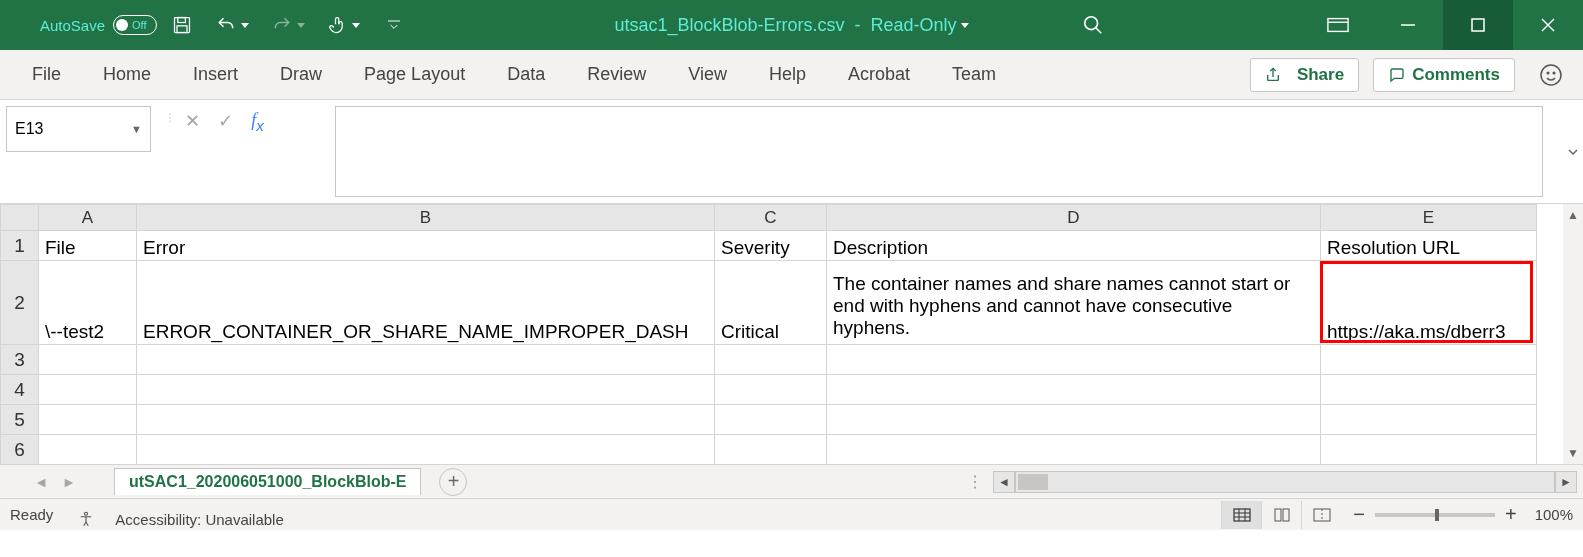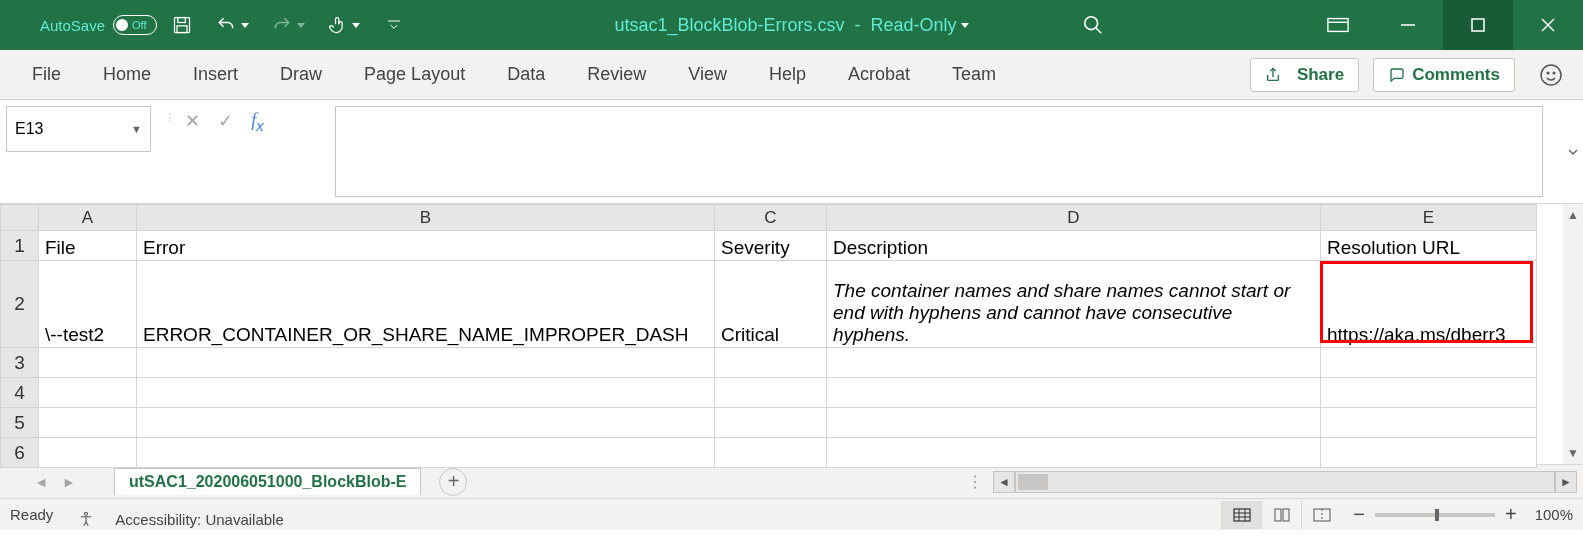--- a/index.html
+++ b/index.html
@@ -258,21 +258,21 @@
         <td>Error</td>
         <td>Severity</td>
         <td>Description</td>
         <td>Resolution URL</td>
       </tr>
       <tr class="r2">
         <td class="rowhead">2</td>
         <td>\--test2</td>
         <td>ERROR_CONTAINER_OR_SHARE_NAME_IMPROPER_DASH</td>
         <td>Critical</td>
-        <td style="vertical-align:top;padding-top:19px;font-style:italic;">The container names and share names cannot start or end with hyphens and cannot have consecutive hyphens.</td>
+        <td style="vertical-align:top;padding-top:12px;">The container names and share names cannot start or end with hyphens and cannot have consecutive hyphens.</td>
         <td>https://aka.ms/dberr3</td>
       </tr>
       <tr>
         <td class="rowhead">3</td>
         <td></td>
           <td></td>
           <td></td>
           <td></td>
           <td></td>
       </tr>

